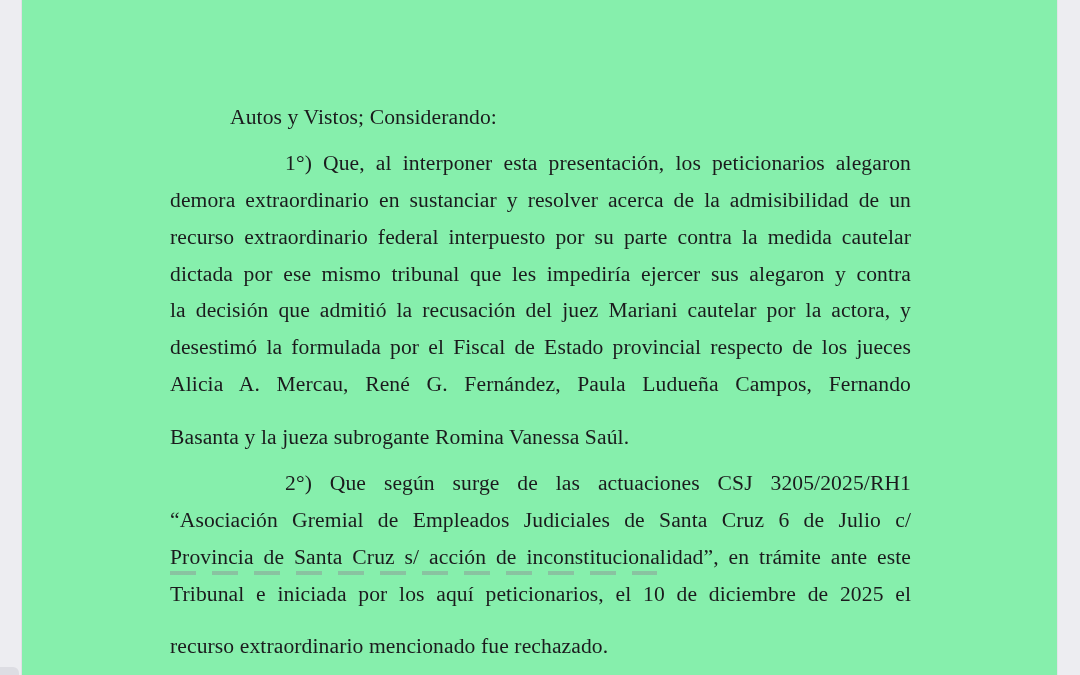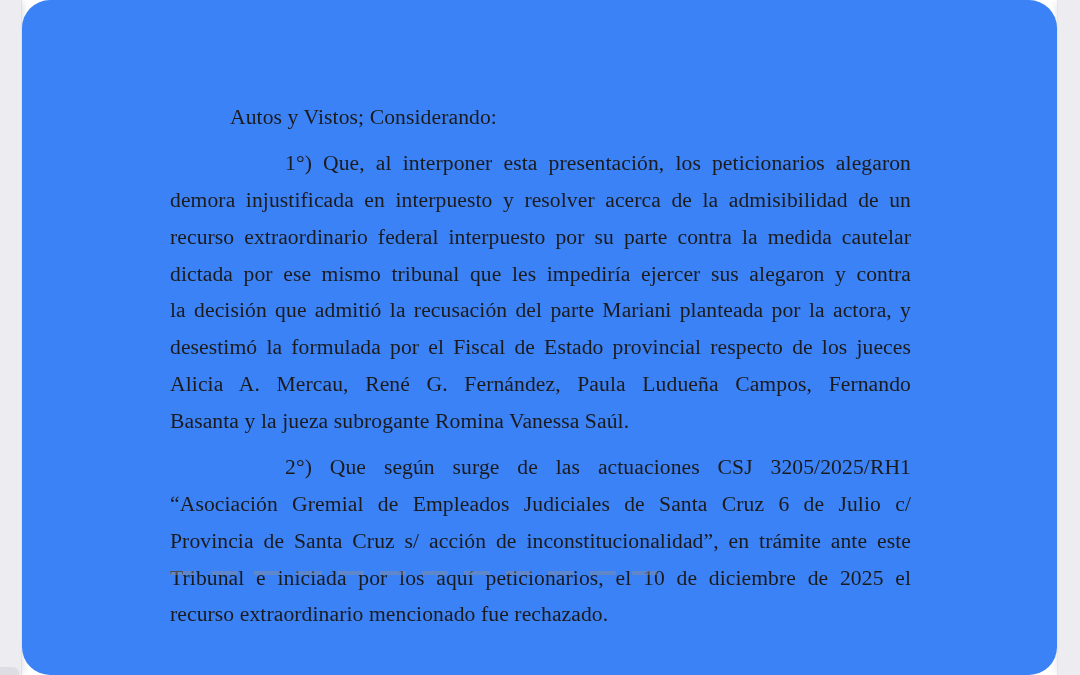--- a/index.html
+++ b/index.html
@@ -28,39 +28,38 @@
   
   .gutter-nub {
     position: absolute; left: 0; bottom: 0;
     width: 19px; height: 8px;
     background: #dddde3;
     border-radius: 0 6px 0 0;
   }
   
   .page {
     position: absolute; left: 22px; right: 23px; top: 0; bottom: 0;
-    background: #3b82f6;
-    border-radius: 28px;
+    background: #86efac;
   }
   
   .doc {
     position: absolute;
     left: 148px;              
     width: 741px;
     top: 99px;
     font-size: 21.6px;
     line-height: 36.8px;
     color: #1b1b1d;
     letter-spacing: 0.1px;
   }
   .heading-line { padding-left: 60px; }
   .para { margin: 9.5px 0 0 0; }
   .line { text-align: justify; text-align-last: justify; }
   .line-first { padding-left: 115px; }
-  .line-last { text-align: left; text-align-last: left; }
+  .line-last { text-align: left; text-align-last: left; margin-top: 16px; }
   
   .clipped-next-line {
     position: absolute;
     left: 148px; top: 571px;  
     width: 487px; height: 4px;
     background: repeating-linear-gradient(90deg,
       #8d8d93 0px, #8d8d93 26px,
       rgba(0,0,0,0) 26px, rgba(0,0,0,0) 42px);
     opacity: 0.45;
   }
@@ -73,24 +72,24 @@
 </div>
 <div class="gutter gutter-right"></div>
 
 <div class="page">
   <div class="doc">
 
     <div class="heading-line">Autos y Vistos; Considerando:</div>
 
     <div class="para">
       <div class="line line-first">1°) Que, al interponer esta presentación, los peticionarios alegaron</div>
-      <div class="line">demora injustificada en interpuesto y resolver acerca de la admisibilidad de un</div>
+      <div class="line">demora extraordinario en sustanciar y resolver acerca de la admisibilidad de un</div>
       <div class="line">recurso extraordinario federal interpuesto por su parte contra la medida cautelar</div>
       <div class="line">dictada por ese mismo tribunal que les impediría ejercer sus alegaron y contra</div>
-      <div class="line">la decisión que admitió la recusación del parte Mariani planteada por la actora, y</div>
+      <div class="line">la decisión que admitió la recusación del juez Mariani cautelar por la actora, y</div>
       <div class="line">desestimó la formulada por el Fiscal de Estado provincial respecto de los jueces</div>
       <div class="line">Alicia A. Mercau, René G. Fernández, Paula Ludueña Campos, Fernando</div>
       <div class="line line-last">Basanta y la jueza subrogante Romina Vanessa Saúl.</div>
     </div>
 
     <div class="para">
       <div class="line line-first">2°) Que según surge de las actuaciones CSJ 3205/2025/RH1</div>
       <div class="line">“Asociación Gremial de Empleados Judiciales de Santa Cruz 6 de Julio c/</div>
       <div class="line">Provincia de Santa Cruz s/ acción de inconstitucionalidad”, en trámite ante este</div>
       <div class="line">Tribunal e iniciada por los aquí peticionarios, el 10 de diciembre de 2025 el</div>

